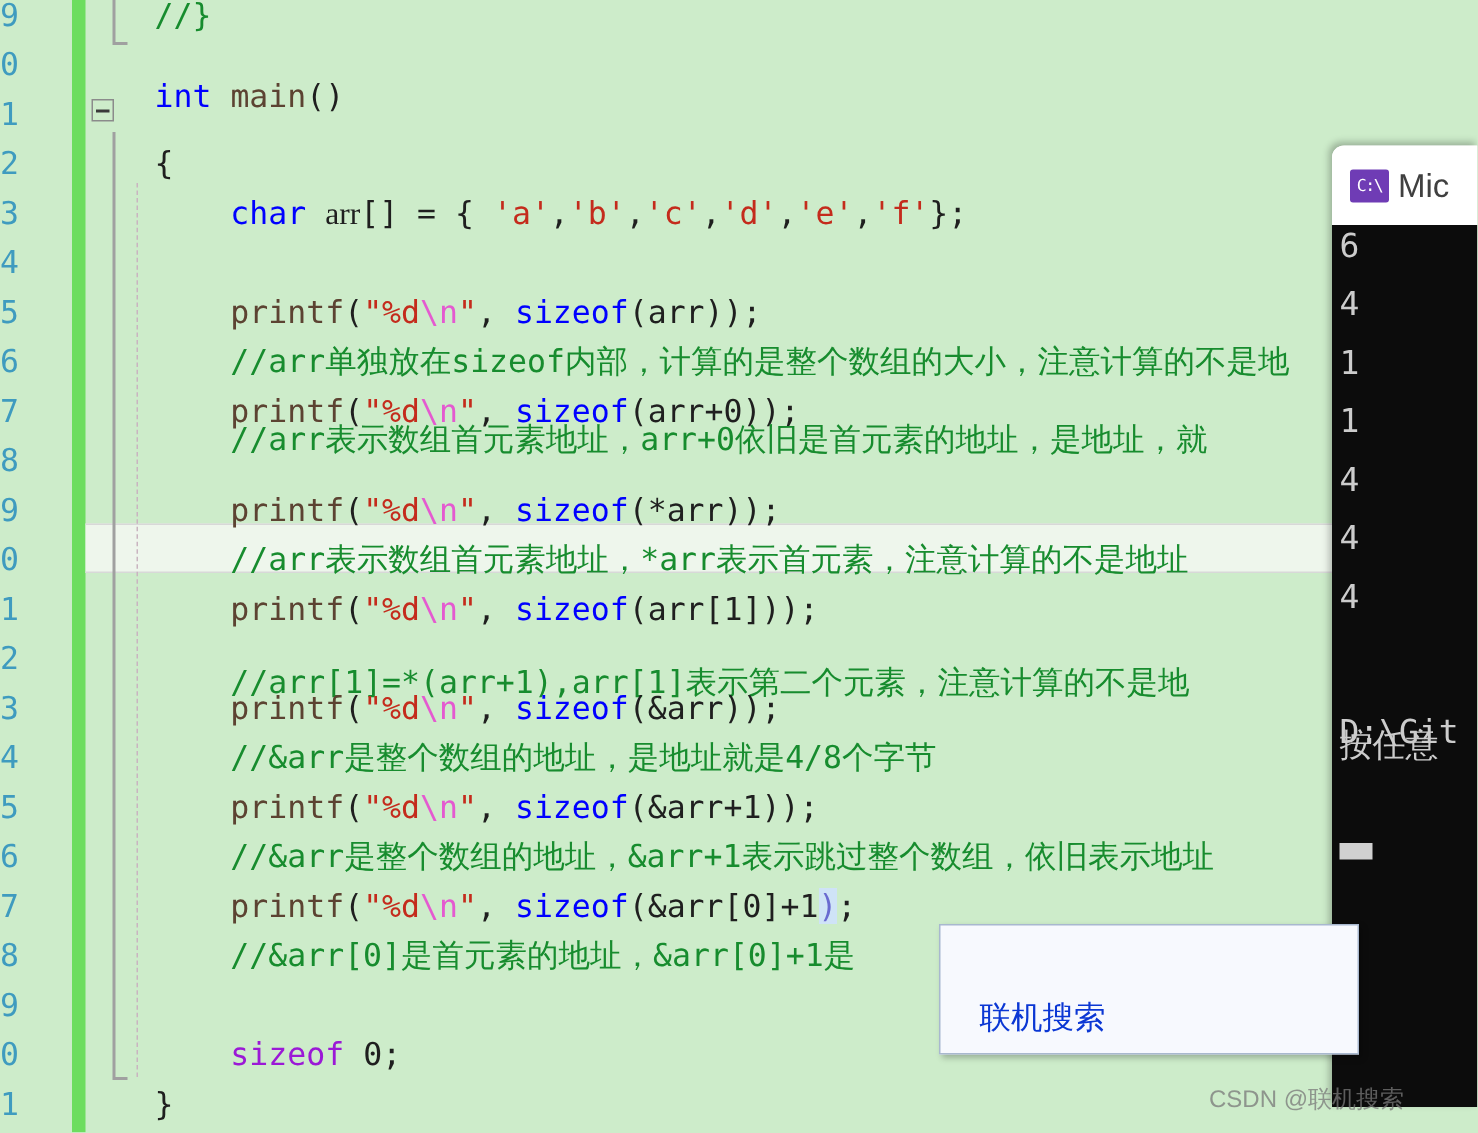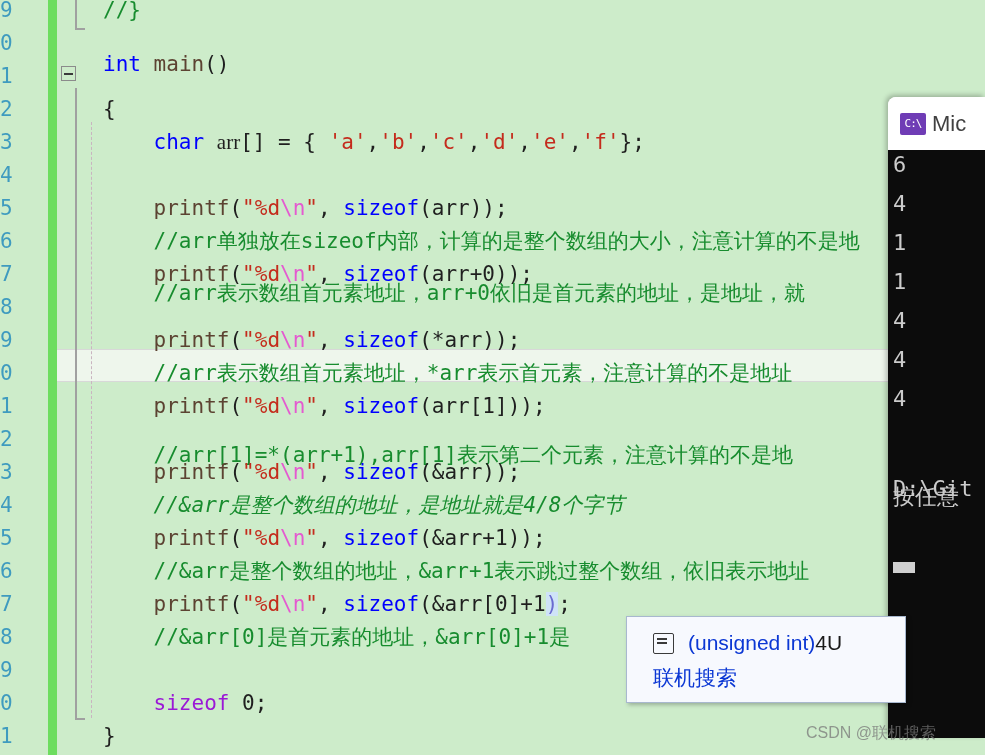--- a/index.html
+++ b/index.html
@@ -202,21 +202,21 @@
       <div class="line code" style="top: 159px;"></div>
       <div class="line code" style="top: 192px;"><span class="punct">    </span><span class="fn">printf</span><span class="punct">(</span><span class="str">"%d</span><span class="esc">\n</span><span class="str">"</span><span class="punct">, </span><span class="kw">sizeof</span><span class="punct">(arr));</span></div>
       <div class="line code" style="top: 225px;"><span class="cmt">    //arr单独放在sizeof内部，计算的是整个数组的大小，注意计算的不是地</span></div>
       <div class="line code" style="top: 258px;"><span class="punct">    </span><span class="fn">printf</span><span class="punct">(</span><span class="str">"%d</span><span class="esc">\n</span><span class="str">"</span><span class="punct">, </span><span class="kw">sizeof</span><span class="punct">(arr+0));</span></div>
       <div class="line code" style="top: 277px;"><span class="cmt">    //arr表示数组首元素地址，arr+0依旧是首元素的地址，是地址，就</span></div>
       <div class="line code" style="top: 324px;"><span class="punct">    </span><span class="fn">printf</span><span class="punct">(</span><span class="str">"%d</span><span class="esc">\n</span><span class="str">"</span><span class="punct">, </span><span class="kw">sizeof</span><span class="punct">(*arr));</span></div>
       <div class="line code" style="top: 357px;"><span class="cmt">    //arr表示数组首元素地址，*arr表示首元素，注意计算的不是地址</span></div>
       <div class="line code" style="top: 390px;"><span class="punct">    </span><span class="fn">printf</span><span class="punct">(</span><span class="str">"%d</span><span class="esc">\n</span><span class="str">"</span><span class="punct">, </span><span class="kw">sizeof</span><span class="punct">(arr[1]));</span></div>
       <div class="line code" style="top: 423px; margin-top: 16px;"><span class="cmt">    //arr[1]=*(arr+1),arr[1]表示第二个元素，注意计算的不是地</span></div>
       <div class="line code" style="top: 456px;"><span class="punct">    </span><span class="fn">printf</span><span class="punct">(</span><span class="str">"%d</span><span class="esc">\n</span><span class="str">"</span><span class="punct">, </span><span class="kw">sizeof</span><span class="punct">(&amp;arr));</span></div>
-      <div class="line code" style="top: 489px; font-style: italic;"><span class="cmt">    //&amp;arr是整个数组的地址，是地址就是4/8个字节</span></div>
+      <div class="line code" style="top: 489px;"><span class="cmt">    //&amp;arr是整个数组的地址，是地址就是4/8个字节</span></div>
       <div class="line code" style="top: 522px;"><span class="punct">    </span><span class="fn">printf</span><span class="punct">(</span><span class="str">"%d</span><span class="esc">\n</span><span class="str">"</span><span class="punct">, </span><span class="kw">sizeof</span><span class="punct">(&amp;arr+1));</span></div>
       <div class="line code" style="top: 555px;"><span class="cmt">    //&amp;arr是整个数组的地址，&amp;arr+1表示跳过整个数组，依旧表示地址</span></div>
       <div class="line code" style="top: 588px;"><span class="punct">    </span><span class="fn">printf</span><span class="punct">(</span><span class="str">"%d</span><span class="esc">\n</span><span class="str">"</span><span class="punct">, </span><span class="kw">sizeof</span><span class="punct">(&amp;arr[0]+1</span><span class="hlparen">)</span><span class="punct">;</span></div>
       <div class="line code" style="top: 621px;"><span class="cmt">    //&amp;arr[0]是首元素的地址，&amp;arr[0]+1是</span></div>
       <div class="line code" style="top: 654px;"></div>
       <div class="line code" style="top: 687px;"><span class="punct">    </span><span class="kw2">sizeof</span><span class="punct"> </span><span class="num">0</span><span class="punct">;</span></div>
       <div class="line code" style="top: 720px;"><span class="brace">}</span></div>
     </div>
 </div>
 
@@ -236,20 +236,16 @@
         <div class="cl" style="top: 236px;">4</div>
         <div class="cl" style="top: 275px;"></div>
         <div class="cl" style="top: 326px;">D:\Git</div>
         <div class="cl" style="top: 332px;">按任意</div>
       </div>
     <div class="caret" style="top:412px"></div>
   </div>
 </div>
 
 <div id="tooltip">
-  <div class="tt-row1">
-    <span class="tt-glyph"></span>
-    <span class="tt-text"><span class="tt-type">(unsigned int)</span><span>4U</span></span>
-  </div>
   <div class="tt-row2">联机搜索</div>
 </div>
 
 <div id="watermark">CSDN @联机搜索</div>
 
 </body></html>

